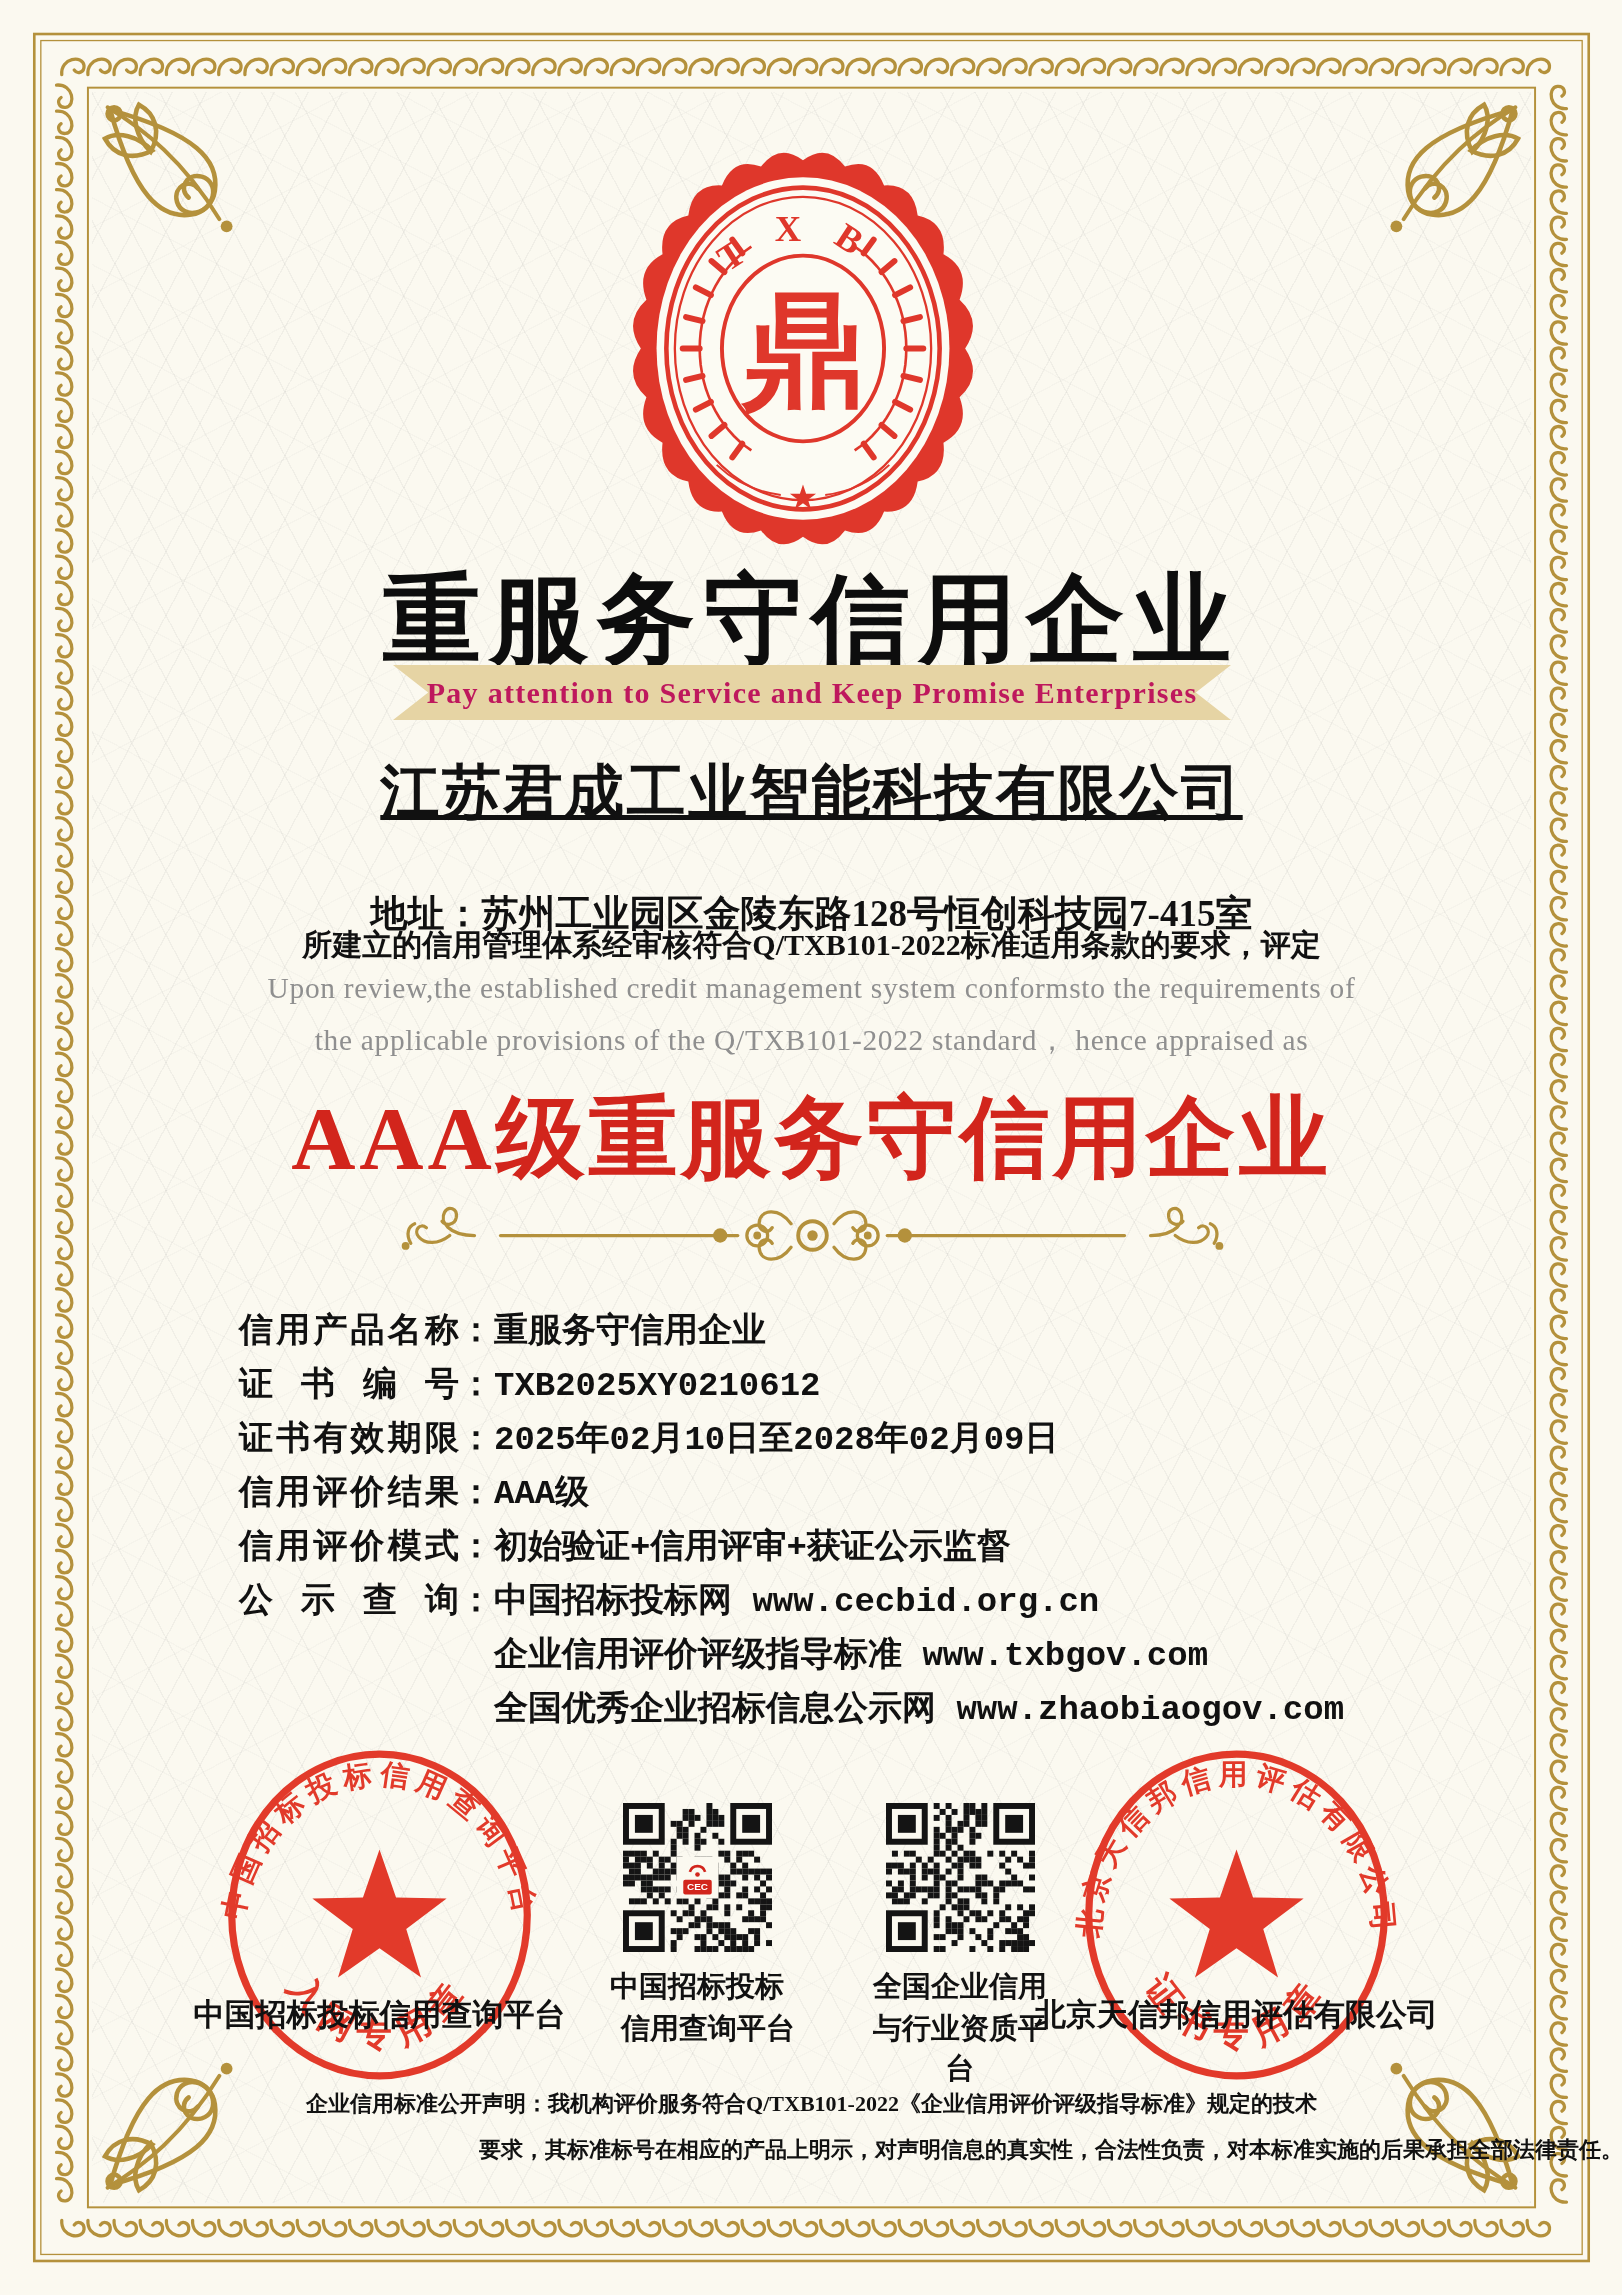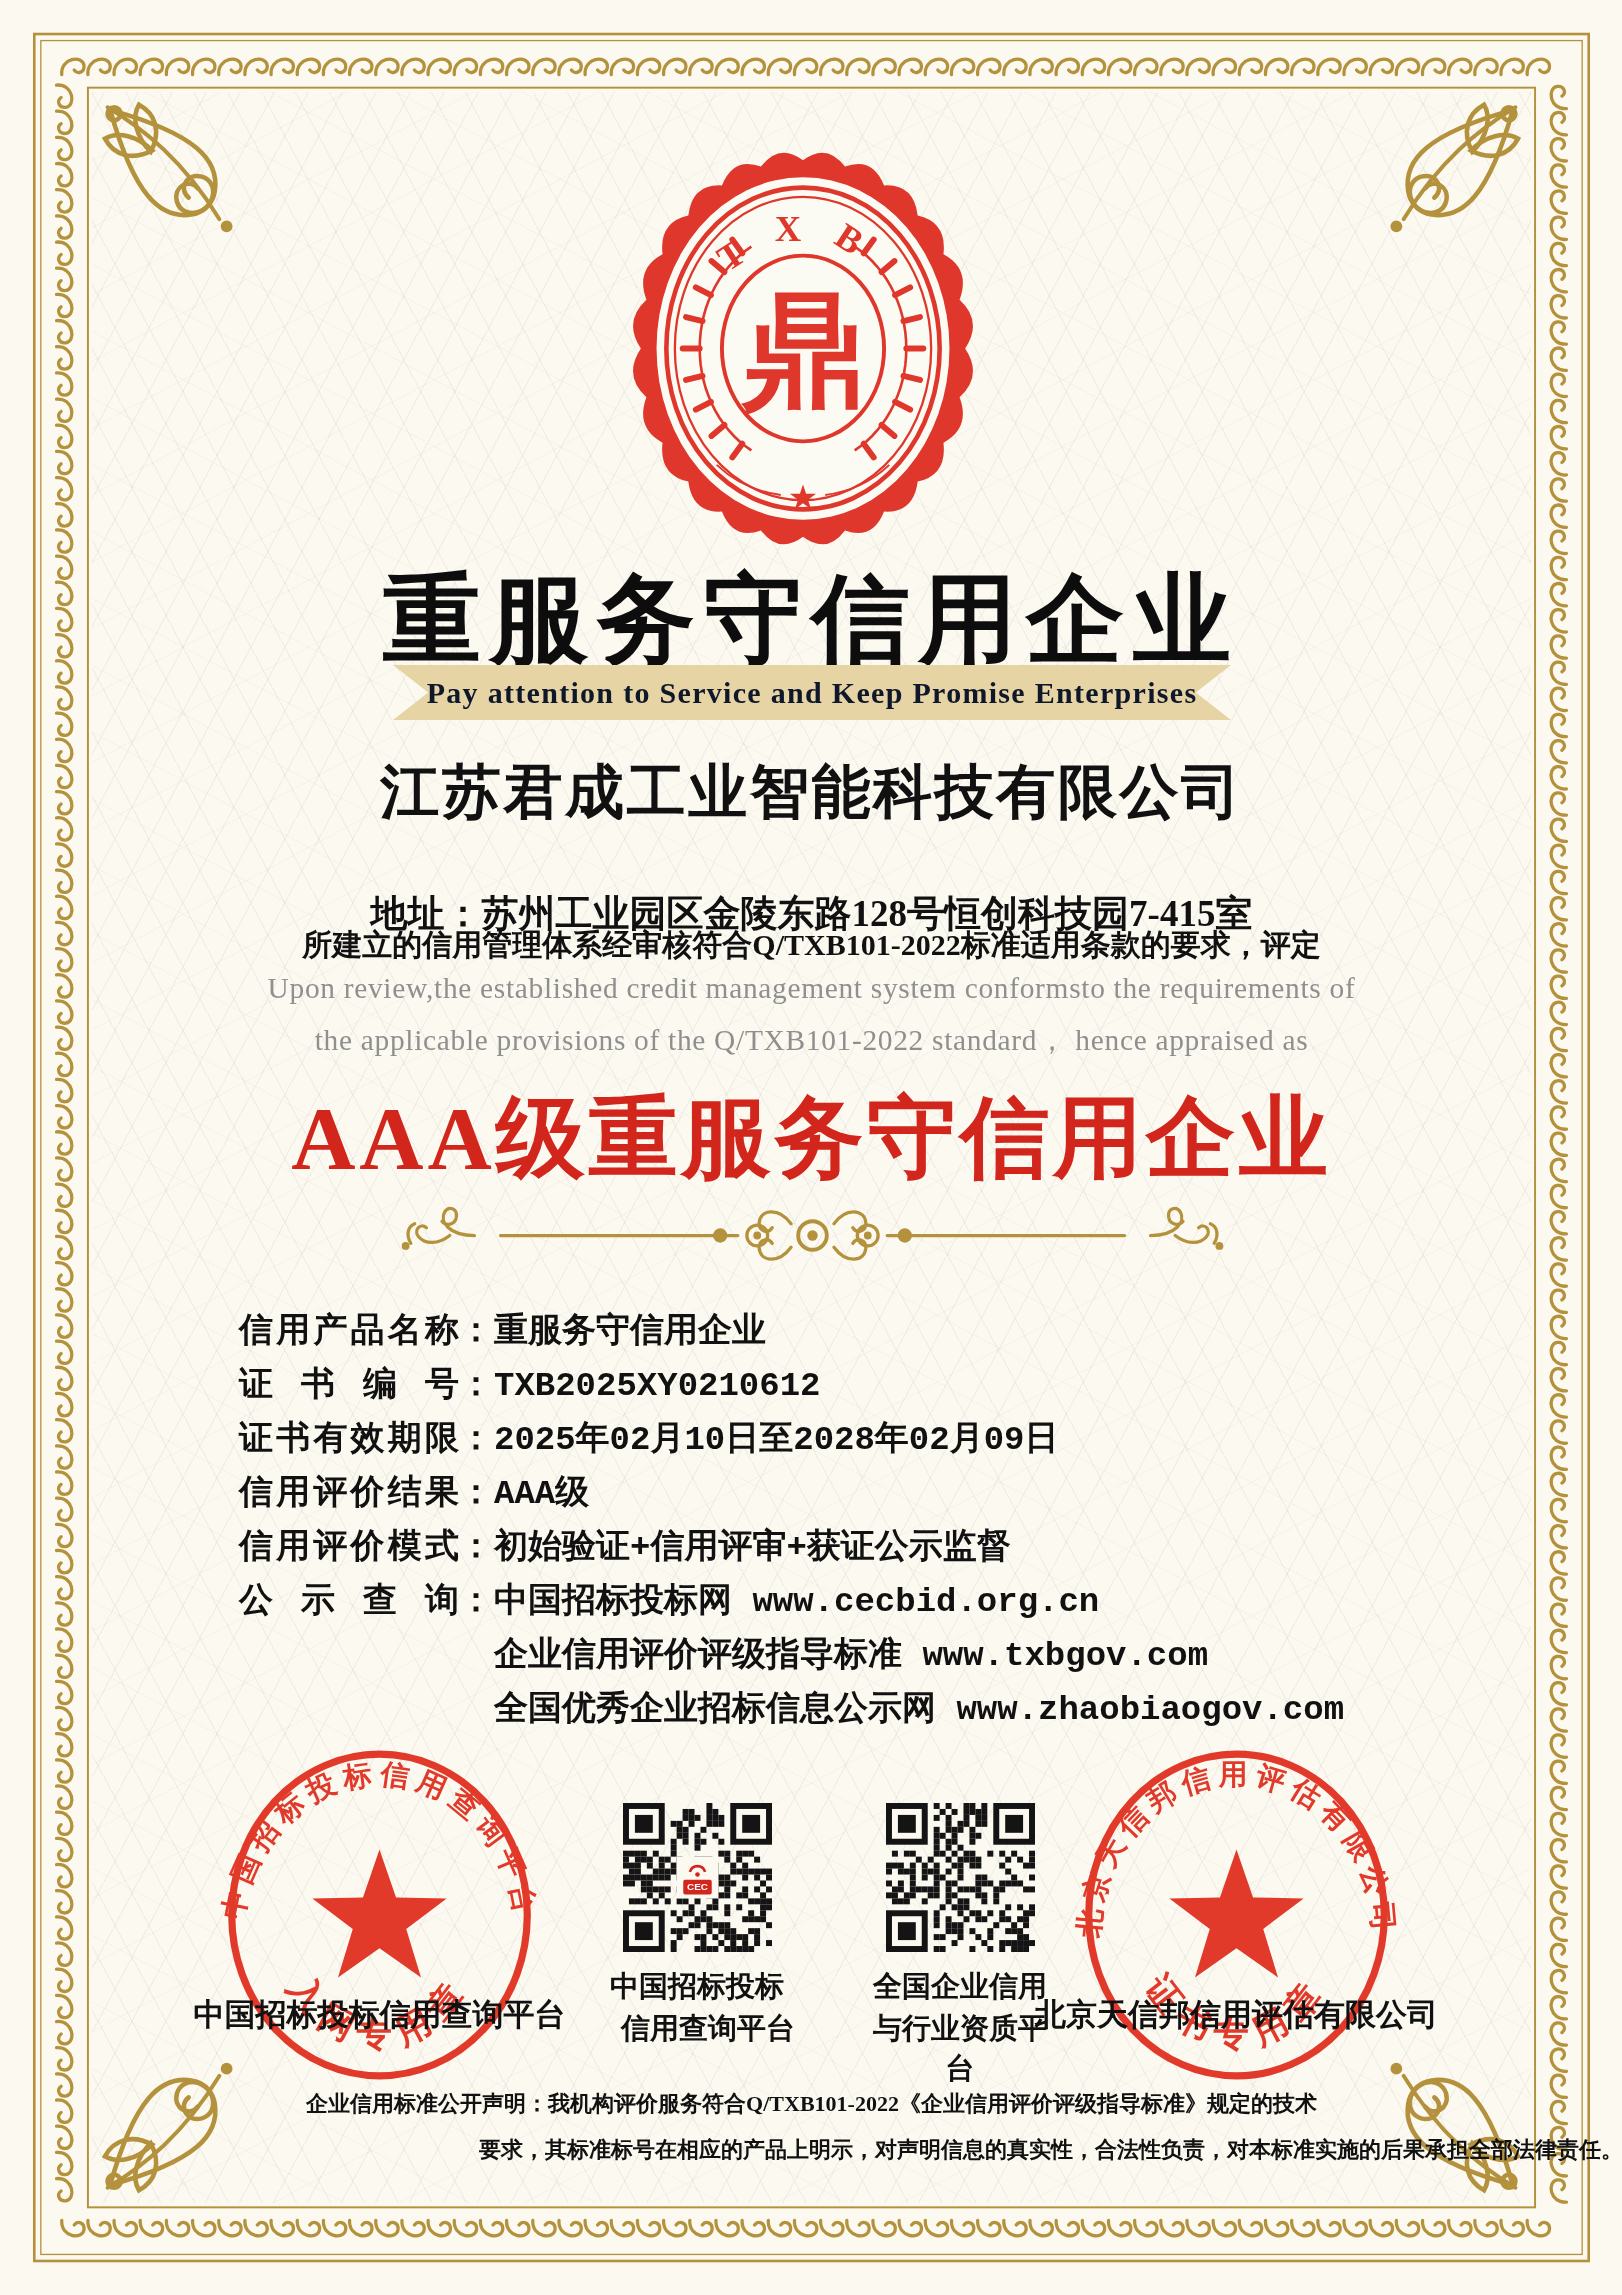--- a/index.html
+++ b/index.html
@@ -12,22 +12,22 @@
        repeating-linear-gradient(28deg,  rgba(160,160,160,.06) 0 1.3px, transparent 1.3px 59px),
        repeating-linear-gradient(-28deg, rgba(160,160,160,.06) 0 1.3px, transparent 1.3px 59px);}
   svg{position:absolute;overflow:visible;}
   #frame{left:0;top:0;width:1623px;height:2295px;pointer-events:none;}
   .abs{position:absolute;}
   .ctr{left:0;width:1623px;text-align:center;}
   .main-title{top:555px;font-size:98px;font-weight:bold;letter-spacing:9.2px;color:#0d0d0d;}
   .ribbon{left:393px;top:665px;width:838px;height:55px;background:#E6D4A4;
           clip-path:polygon(0% 0%,100% 0%,95.8% 50%,100% 100%,0% 100%,4.2% 50%);
           display:flex;align-items:center;justify-content:center;}
-  .ribbon span{color:#0f172a;font-size:30px;font-weight:bold;letter-spacing:1.3px;}
-  .company{top:753px;font-size:59px;font-weight:bold;letter-spacing:2.6px;}
+  .ribbon span{color:#be185d;font-size:30px;font-weight:bold;letter-spacing:1.3px;}
+  .company{top:753px;font-size:59px;font-weight:bold;letter-spacing:2.6px;text-decoration:underline;}
   .address{top:845px;font-size:37px;font-weight:bold;margin-top:44px;}
   .stmt-zh{top:925px;font-size:30px;font-weight:bold;}
   .stmt-en{font-size:29.4px;color:#8F8F8F;letter-spacing:0.7px;}
   .en1{top:972px;} .en2{top:1021px;}
   .award{top:1078px;font-size:89px;font-weight:bold;color:#D2251C;letter-spacing:3.9px;}
   .divider{left:374px;top:1203px;width:877px;height:65px;}
   .fields{left:239px;top:1305px;width:1178px;font-family:Liberation Mono, monospace;}
   .frow{height:54px;line-height:54px;font-size:34px;font-weight:bold;white-space:nowrap;}
   .flabel{display:inline-block;width:220px;text-align:justify;text-align-last:justify;vertical-align:top;}
   .fcolon{display:inline-block;width:35px;}

